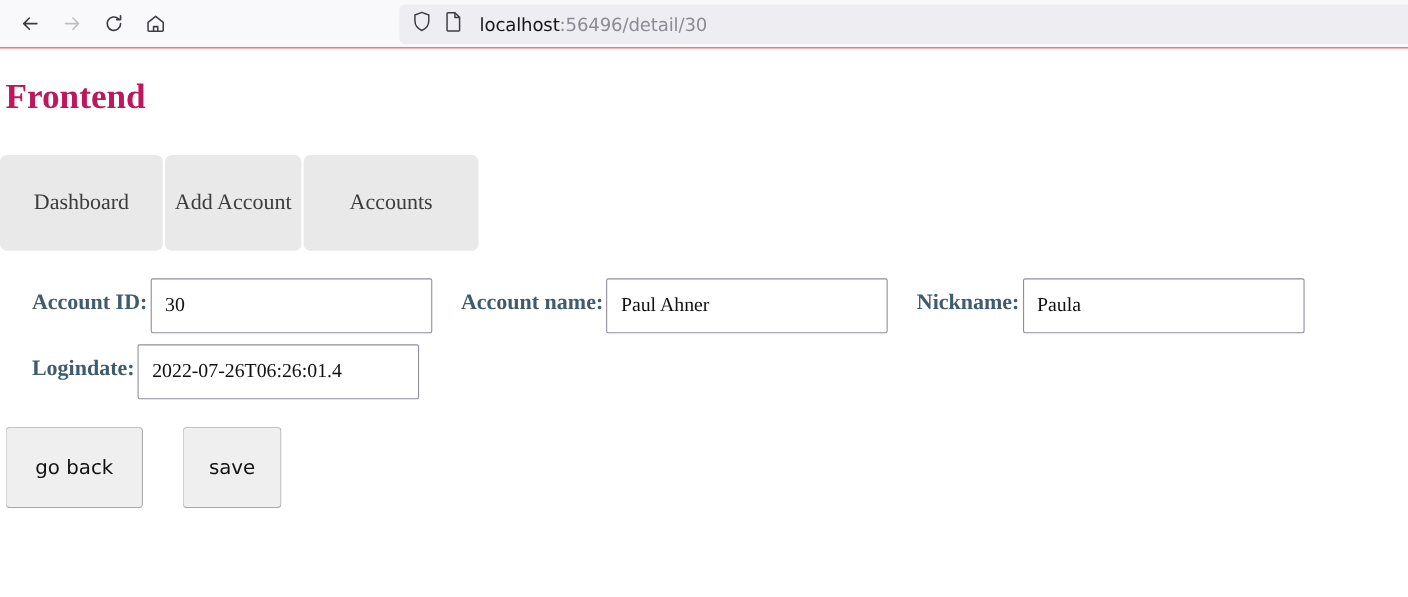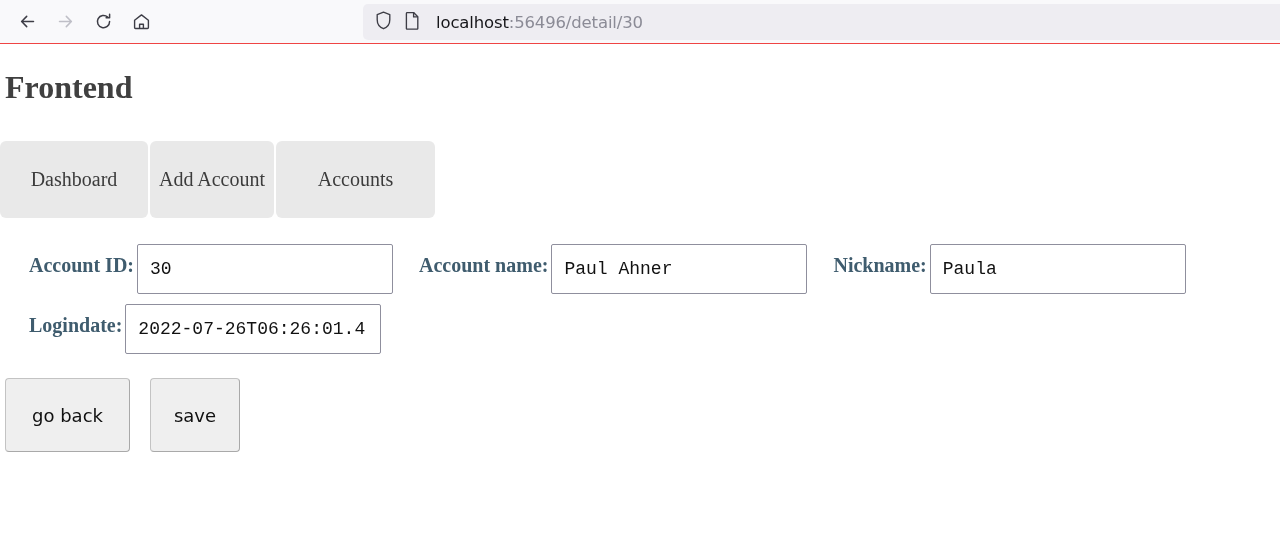--- a/index.html
+++ b/index.html
@@ -70,39 +70,39 @@
   .url-host { color: #16161a; }
 
   
   .page {
     padding: 0;
   }
   .page-title {
     font-family: "Liberation Serif", "DejaVu Serif", serif;
     font-weight: bold;
     font-size: 32px;
-    color: #404040;
+    color: #be185d;
     margin: 0;
     padding: 26px 0 0 5px;
     line-height: 1.1;
   }
 
   .navbar {
     margin-top: 36px;
     display: flex;
     gap: 2px;
     width: 435px;
   }
   .nav-tab {
     background: #e9e9e9;
     border-radius: 6px;
     color: #3c3c3c;
     font-family: "Liberation Serif", "DejaVu Serif", serif;
     font-size: 20px;
-    height: 77px;
+    height: 87px;
     display: flex;
     align-items: center;
     justify-content: center;
     cursor: pointer;
     user-select: none;
   }
   .nav-tab:nth-child(1) { width: 148px; }
   .nav-tab:nth-child(2) { width: 124px; }
   .nav-tab:nth-child(3) { width: 159px; }
 
@@ -123,39 +123,39 @@
   .field-label {
     font-family: "Liberation Serif", "DejaVu Serif", serif;
     font-weight: bold;
     font-size: 20px;
     color: #3f5c6e;
     white-space: nowrap;
     margin-right: 3px;
     margin-left: 24px;
   }
   .field-input {
-    font-family: Liberation Mono, monospace;
+    font-family: Liberation Serif, serif;
     font-size: 18px;
     color: #111111;
     width: 256px;
     height: 50px;
     box-sizing: border-box;
     border: 1px solid #8f8f9d;
     border-radius: 2px;
     background: #ffffff;
     padding: 0 12px;
     vertical-align: middle;
     margin-right: 2px;
     outline: none;
   }
 
   .button-row {
     padding: 22px 0 0 5px;
     display: flex;
-    gap: 20px;
+    gap: 36px;
   }
   .form-button {
     font-family: "DejaVu Sans", "Liberation Sans", sans-serif;
     font-size: 18px;
     color: #101010;
     background: #efefef;
     border: 1px solid #c3c3c3;
     border-bottom-color: #a9a9a9;
     border-right-color: #a9a9a9;
     border-radius: 4px;

